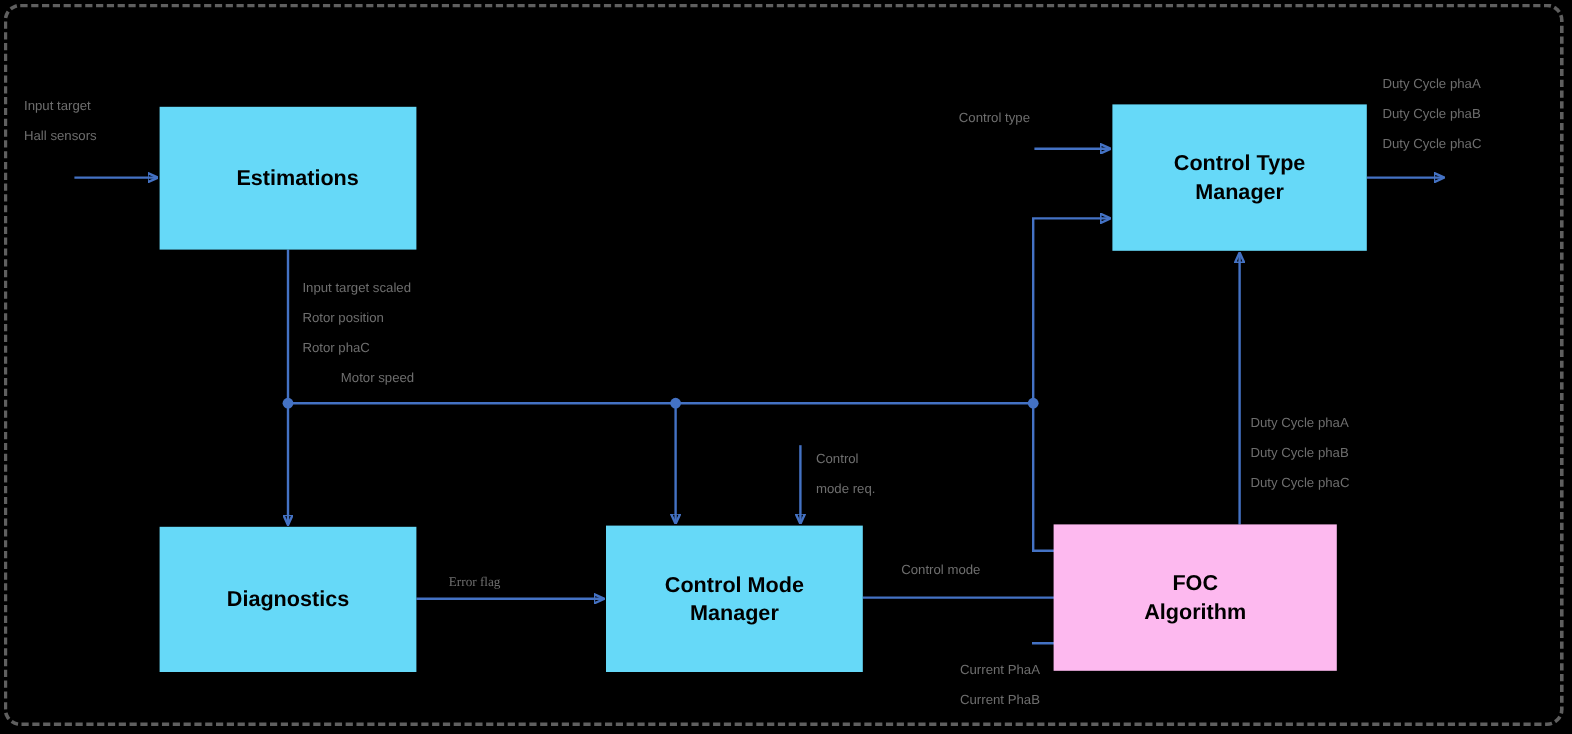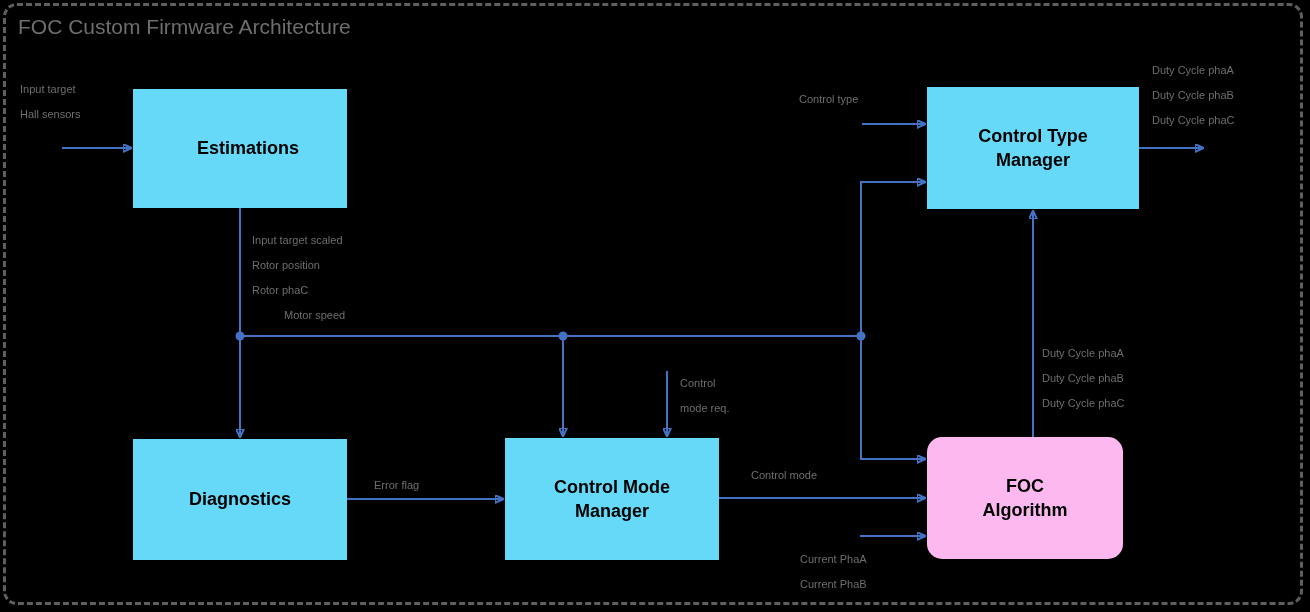--- a/index.html
+++ b/index.html
@@ -70,21 +70,20 @@
   }
   svg.wires circle { fill: #4472c4; }
 </style>
 </head>
 <body>
 
 <div id="canvas">
 
   <div class="frame"></div>
 
-  <div class="title">FOC Custom Firmware Architecture</div>
 
   <svg class="wires" viewBox="0 0 1310 612">
     <defs>
       <marker id="ah" markerWidth="9" markerHeight="9" refX="8" refY="4.5" orient="auto" markerUnits="userSpaceOnUse">
         <path d="M0,0.6 L8.6,4.5 L0,8.4 z" fill="#4472c4" stroke="none"></path>
       </marker>
     </defs>
 
     <line x1="62" y1="148" x2="131" y2="148" marker-end="url(#ah)"></line>
 
@@ -128,21 +127,21 @@
   </div>
 
   <div class="block cyan" style="left:133px; top:439px; width:214px; height:121px;">
     <span>Diagnostics</span>
   </div>
 
   <div class="block cyan" style="left:505px; top:438px; width:214px; height:122px;">
     <span><span>Control Mode</span><br><span>Manager</span></span>
   </div>
 
-  <div class="block pink" style="left:927px; top:437px; width:196px; height:122px;border-radius:15px;">
+  <div class="block pink" style="left:878px; top:437px; width:236px; height:122px;">
     <span><span>FOC</span><br><span>Algorithm</span></span>
   </div>
 
   <div class="label" style="left:20px; top:81px;">Input target</div>
   <div class="label" style="left:20px; top:106px;">Hall sensors</div>
 
   <div class="label" style="left:252px; top:232px;">Input target scaled</div>
   <div class="label" style="left:252px; top:257px;">Rotor position</div>
   <div class="label" style="left:252px; top:282px;">Rotor phaC</div>
   <div class="label" style="left:252px; top:307px;margin-left:32px;">Motor speed</div>
@@ -153,20 +152,20 @@
   <div class="label" style="left:1152px; top:87px;">Duty Cycle phaB</div>
   <div class="label" style="left:1152px; top:112px;">Duty Cycle phaC</div>
 
   <div class="label" style="left:1042px; top:345px;">Duty Cycle phaA</div>
   <div class="label" style="left:1042px; top:370px;">Duty Cycle phaB</div>
   <div class="label" style="left:1042px; top:395px;">Duty Cycle phaC</div>
 
   <div class="label" style="left:680px; top:375px;">Control</div>
   <div class="label" style="left:680px; top:400px;">mode req.</div>
 
-  <div class="label" style="left:374px; top:477px;">Error flag</div>
+  <div class="label" style="left:374px; top:477px;font-family:Liberation Serif, serif;">Error flag</div>
 
   <div class="label" style="left:751px; top:467px;">Control mode</div>
 
   <div class="label" style="left:800px; top:551px;">Current PhaA</div>
   <div class="label" style="left:800px; top:576px;">Current PhaB</div>
 
 </div>
 
 </body></html>

